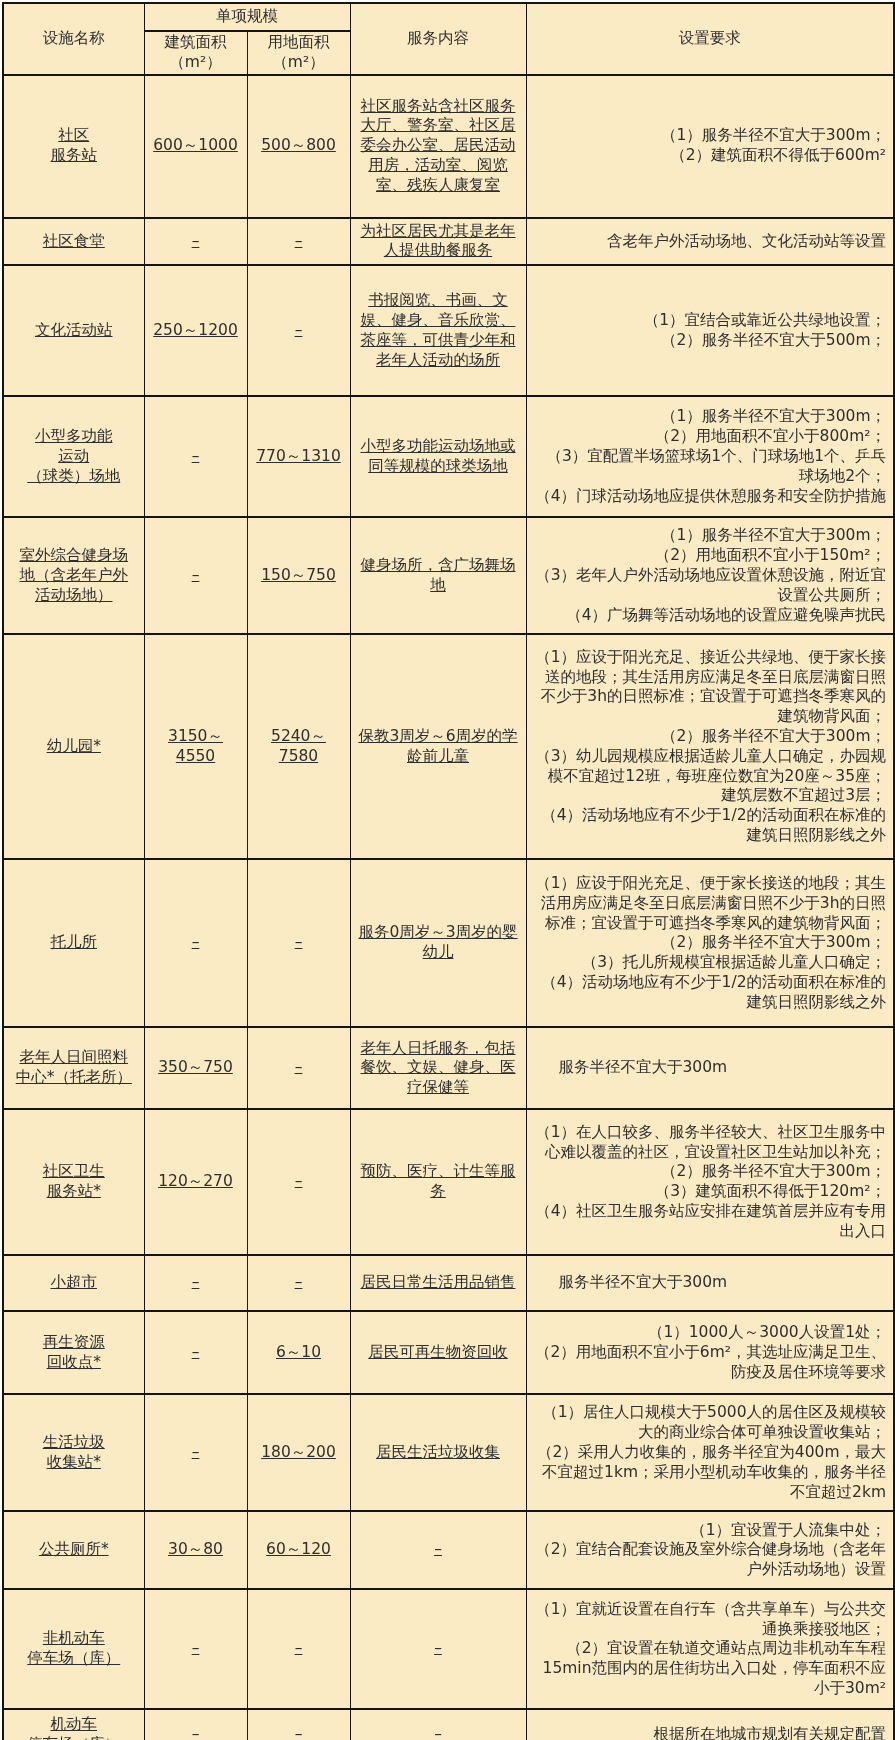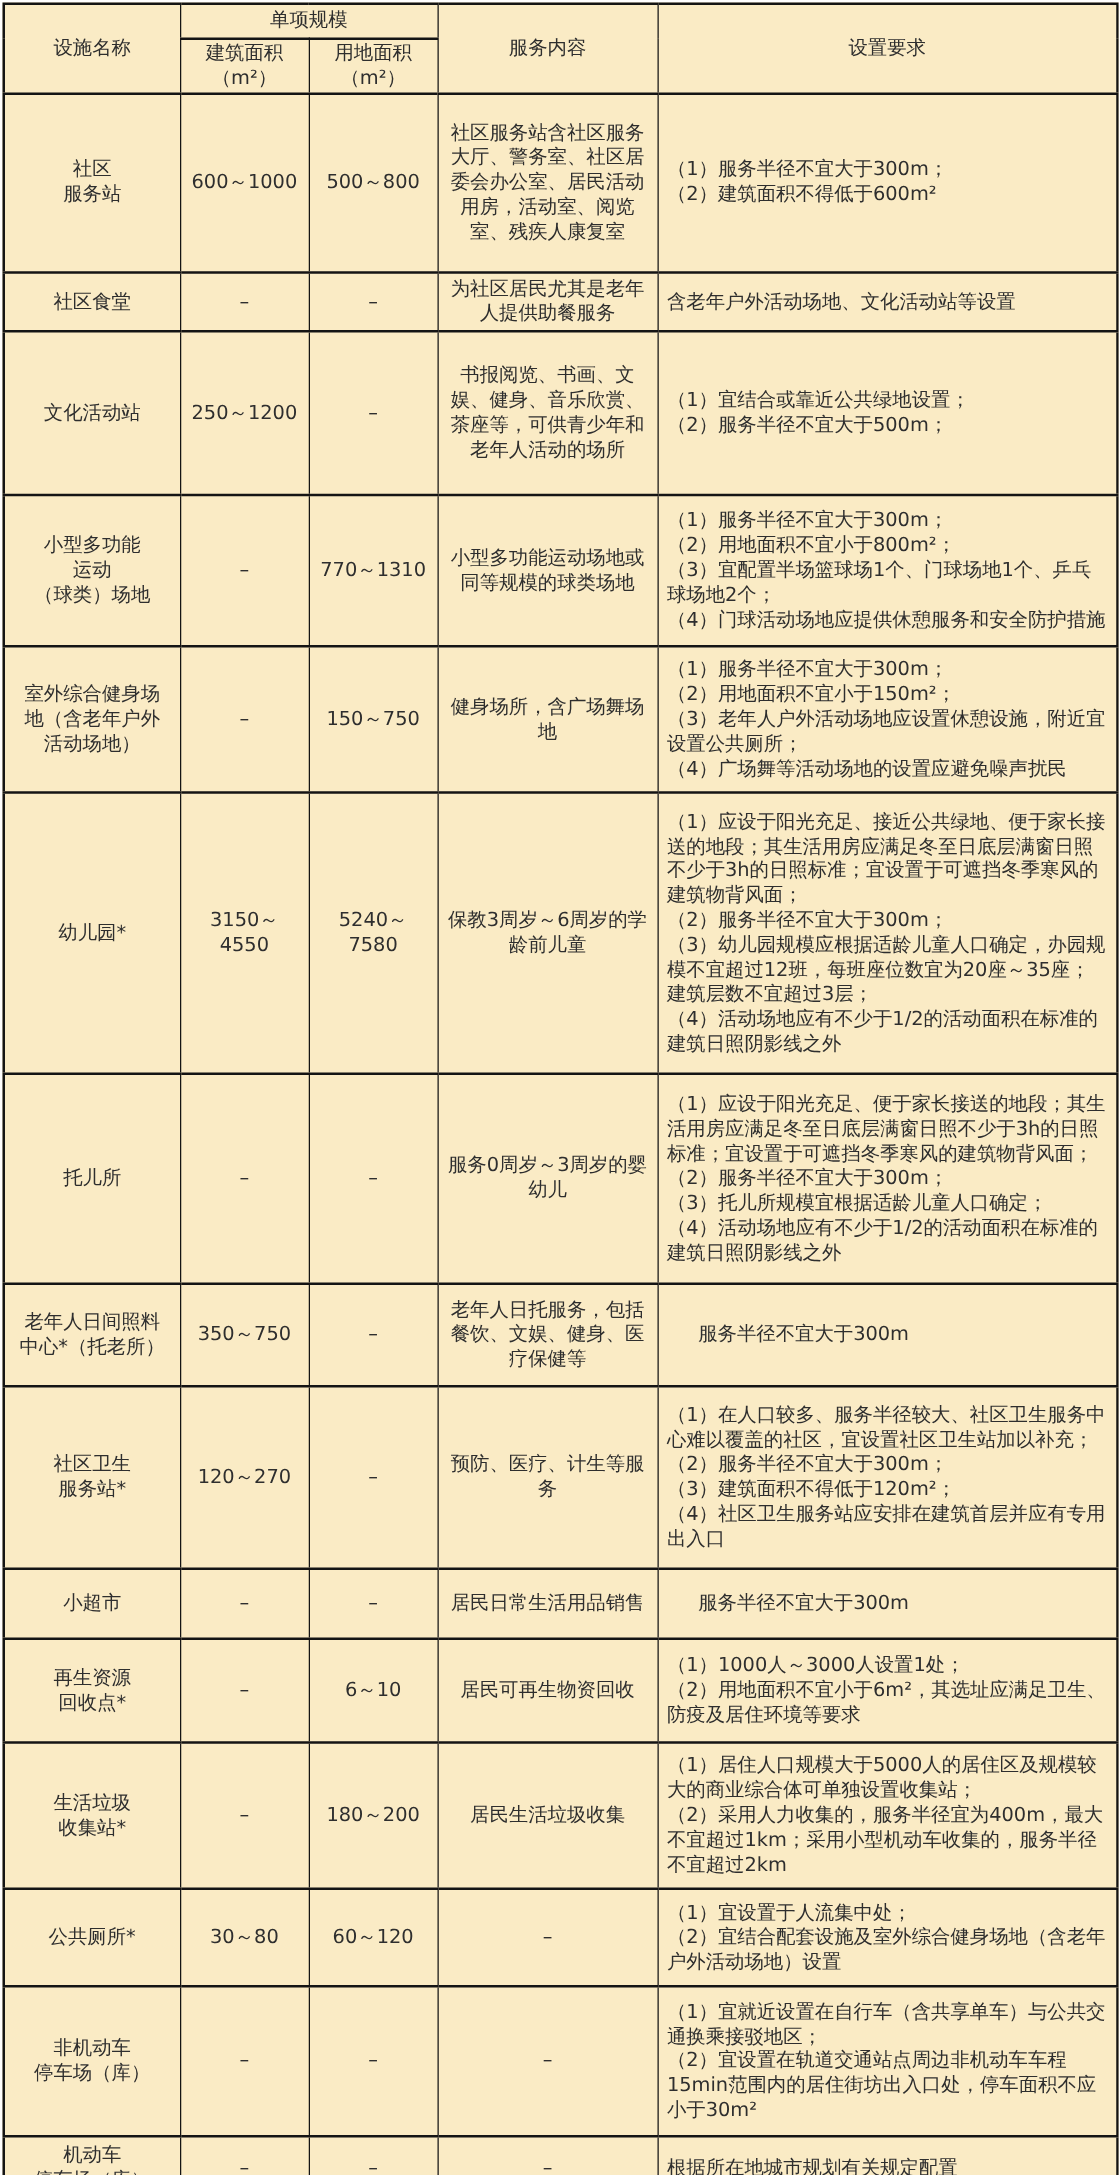--- a/index.html
+++ b/index.html
@@ -31,22 +31,22 @@
     line-height:1.28;
     vertical-align:middle;
     padding:3px 4px;
     white-space:pre-line;
     overflow:hidden;
   }
   table.std{border:2px solid #141414;}
   thead tr.h1{height:28px;}
   thead tr.h2{height:32px;}
   th{text-align:center;padding:1px 20px;}
-  td.center-cell{text-align:center;}
-  td.req-cell{text-align:left;padding:3px 7px;}
+  td.center-cell{text-align:center;text-decoration:underline;}
+  td.req-cell{text-align:right;padding:3px 7px;}
   td.req-cell.center{text-align:left;padding-left:32px;}
   
   tbody tr:nth-child(1){height:143px;}
   tbody tr:nth-child(2){height:46px;}
   tbody tr:nth-child(3){height:131px;}
   tbody tr:nth-child(4){height:121px;}
   tbody tr:nth-child(5){height:117px;}
   tbody tr:nth-child(6){height:225px;}
   tbody tr:nth-child(7){height:168px;}
   tbody tr:nth-child(8){height:82px;}

